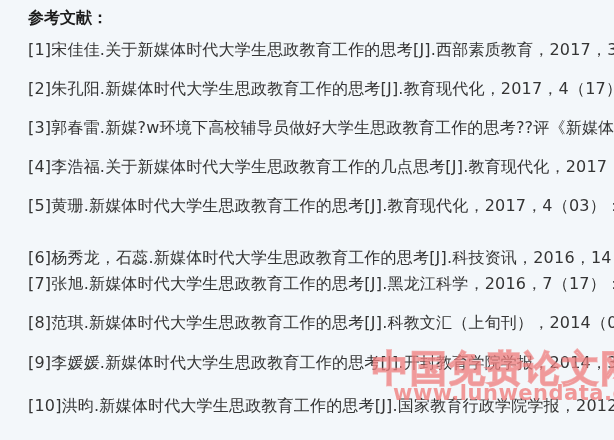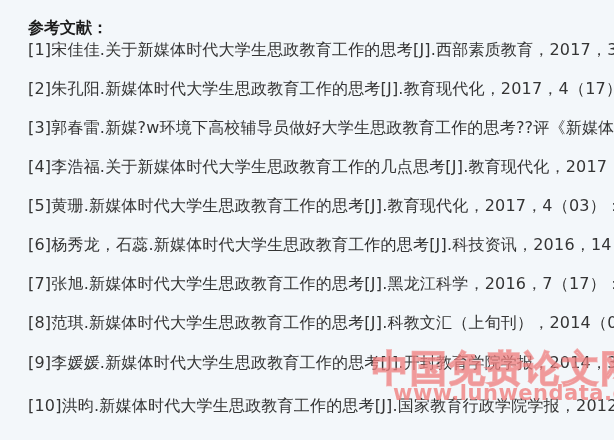--- a/index.html
+++ b/index.html
@@ -15,21 +15,21 @@
   }
   .page {
     position: relative;
     width: 614px;
     height: 440px;
     overflow: hidden;
   }
   .doc-heading {
     position: absolute;
     left: 28px;
-    top: 18px;
+    top: 8px;
     font-size: 16px;
     font-weight: bold;
     color: #1c1c1c;
     white-space: nowrap;
   }
   .ref-line {
     position: absolute;
     left: 28px;
     font-size: 16px;
     color: #343434;
@@ -71,21 +71,21 @@
   <div class="ref-line" style="top:40px">[1]宋佳佳.关于新媒体时代大学生思政教育工作的思考[J].西部素质教育，2017，3</div>
 
   <div class="ref-line" style="top:79px">[2]朱孔阳.新媒体时代大学生思政教育工作的思考[J].教育现代化，2017，4（17）</div>
 
   <div class="ref-line" style="top:118px">[3]郭春雷.新媒?w环境下高校辅导员做好大学生思政教育工作的思考??评《新媒体时</div>
 
   <div class="ref-line" style="top:157px">[4]李浩福.关于新媒体时代大学生思政教育工作的几点思考[J].教育现代化，2017，</div>
 
   <div class="ref-line" style="top:196px">[5]黄珊.新媒体时代大学生思政教育工作的思考[J].教育现代化，2017，4（03）：</div>
 
-  <div class="ref-line" style="top:235px">[6]杨秀龙，石蕊.新媒体时代大学生思政教育工作的思考[J].科技资讯，2016，14</div>
+  <div class="ref-line" style="top:248px">[6]杨秀龙，石蕊.新媒体时代大学生思政教育工作的思考[J].科技资讯，2016，14</div>
 
   <div class="ref-line" style="top:274px">[7]张旭.新媒体时代大学生思政教育工作的思考[J].黑龙江科学，2016，7（17）：</div>
 
   <div class="ref-line" style="top:313px">[8]范琪.新媒体时代大学生思政教育工作的思考[J].科教文汇（上旬刊），2014（0</div>
 
   <div class="ref-line" style="top:353px">[9]李媛媛.新媒体时代大学生思政教育工作的思考[J].开封教育学院学报，2014，3</div>
 
   <div class="ref-line" style="top:396px">[10]洪昀.新媒体时代大学生思政教育工作的思考[J].国家教育行政学院学报，2012</div>
 
   <div class="watermark watermark-name">中国免费论文网</div>

